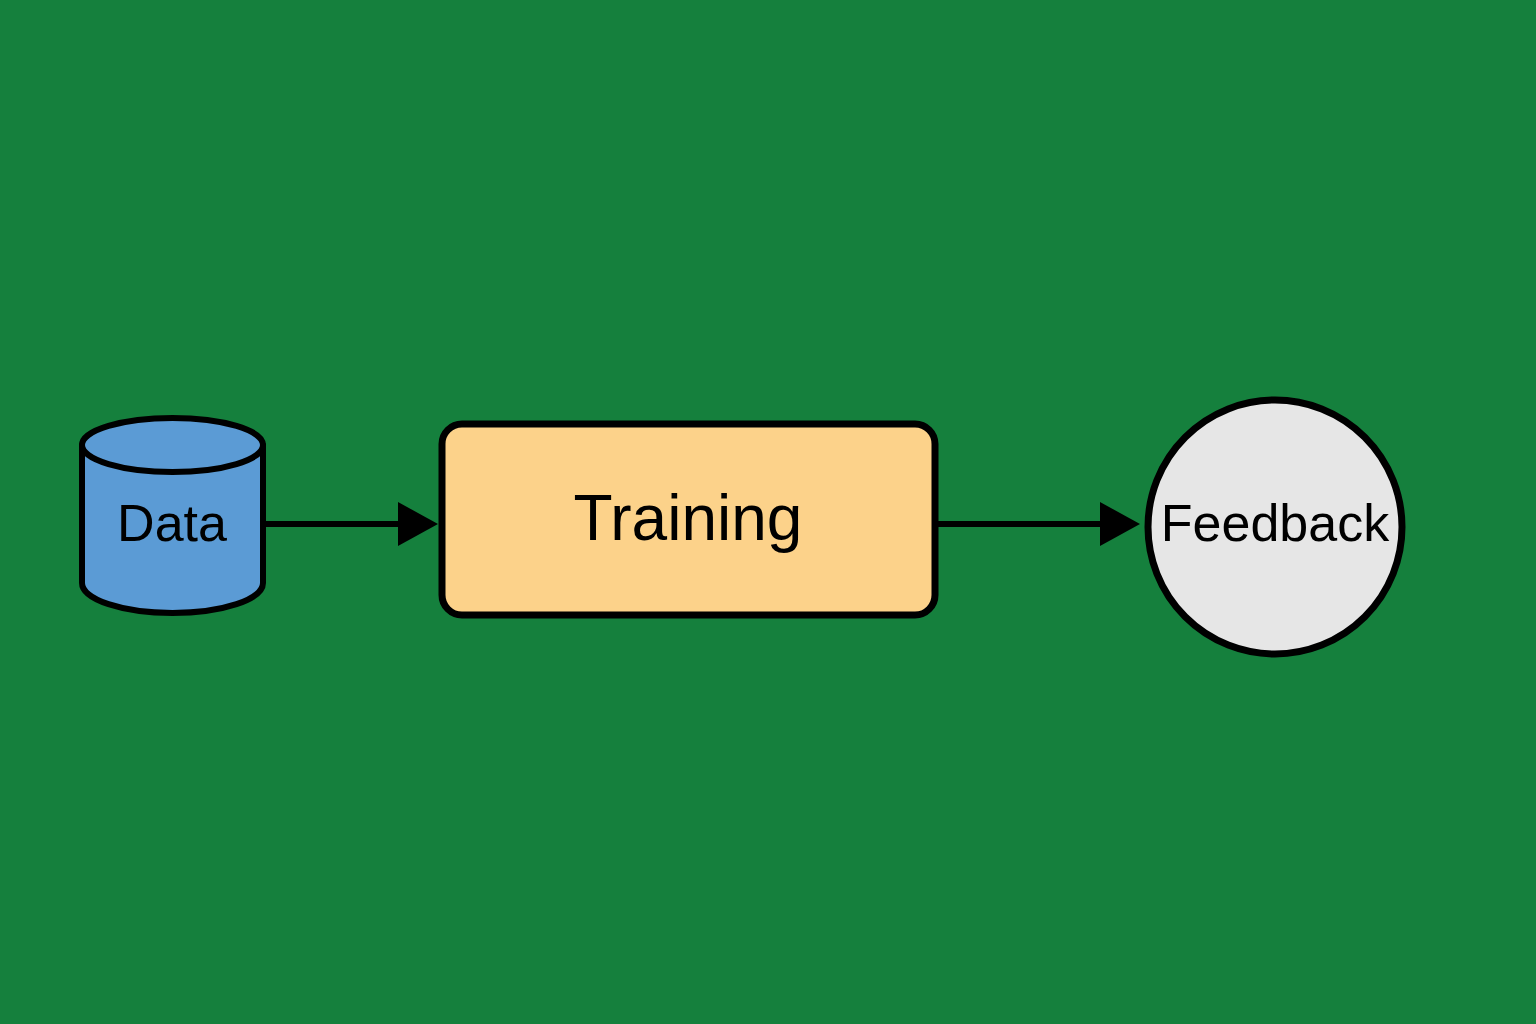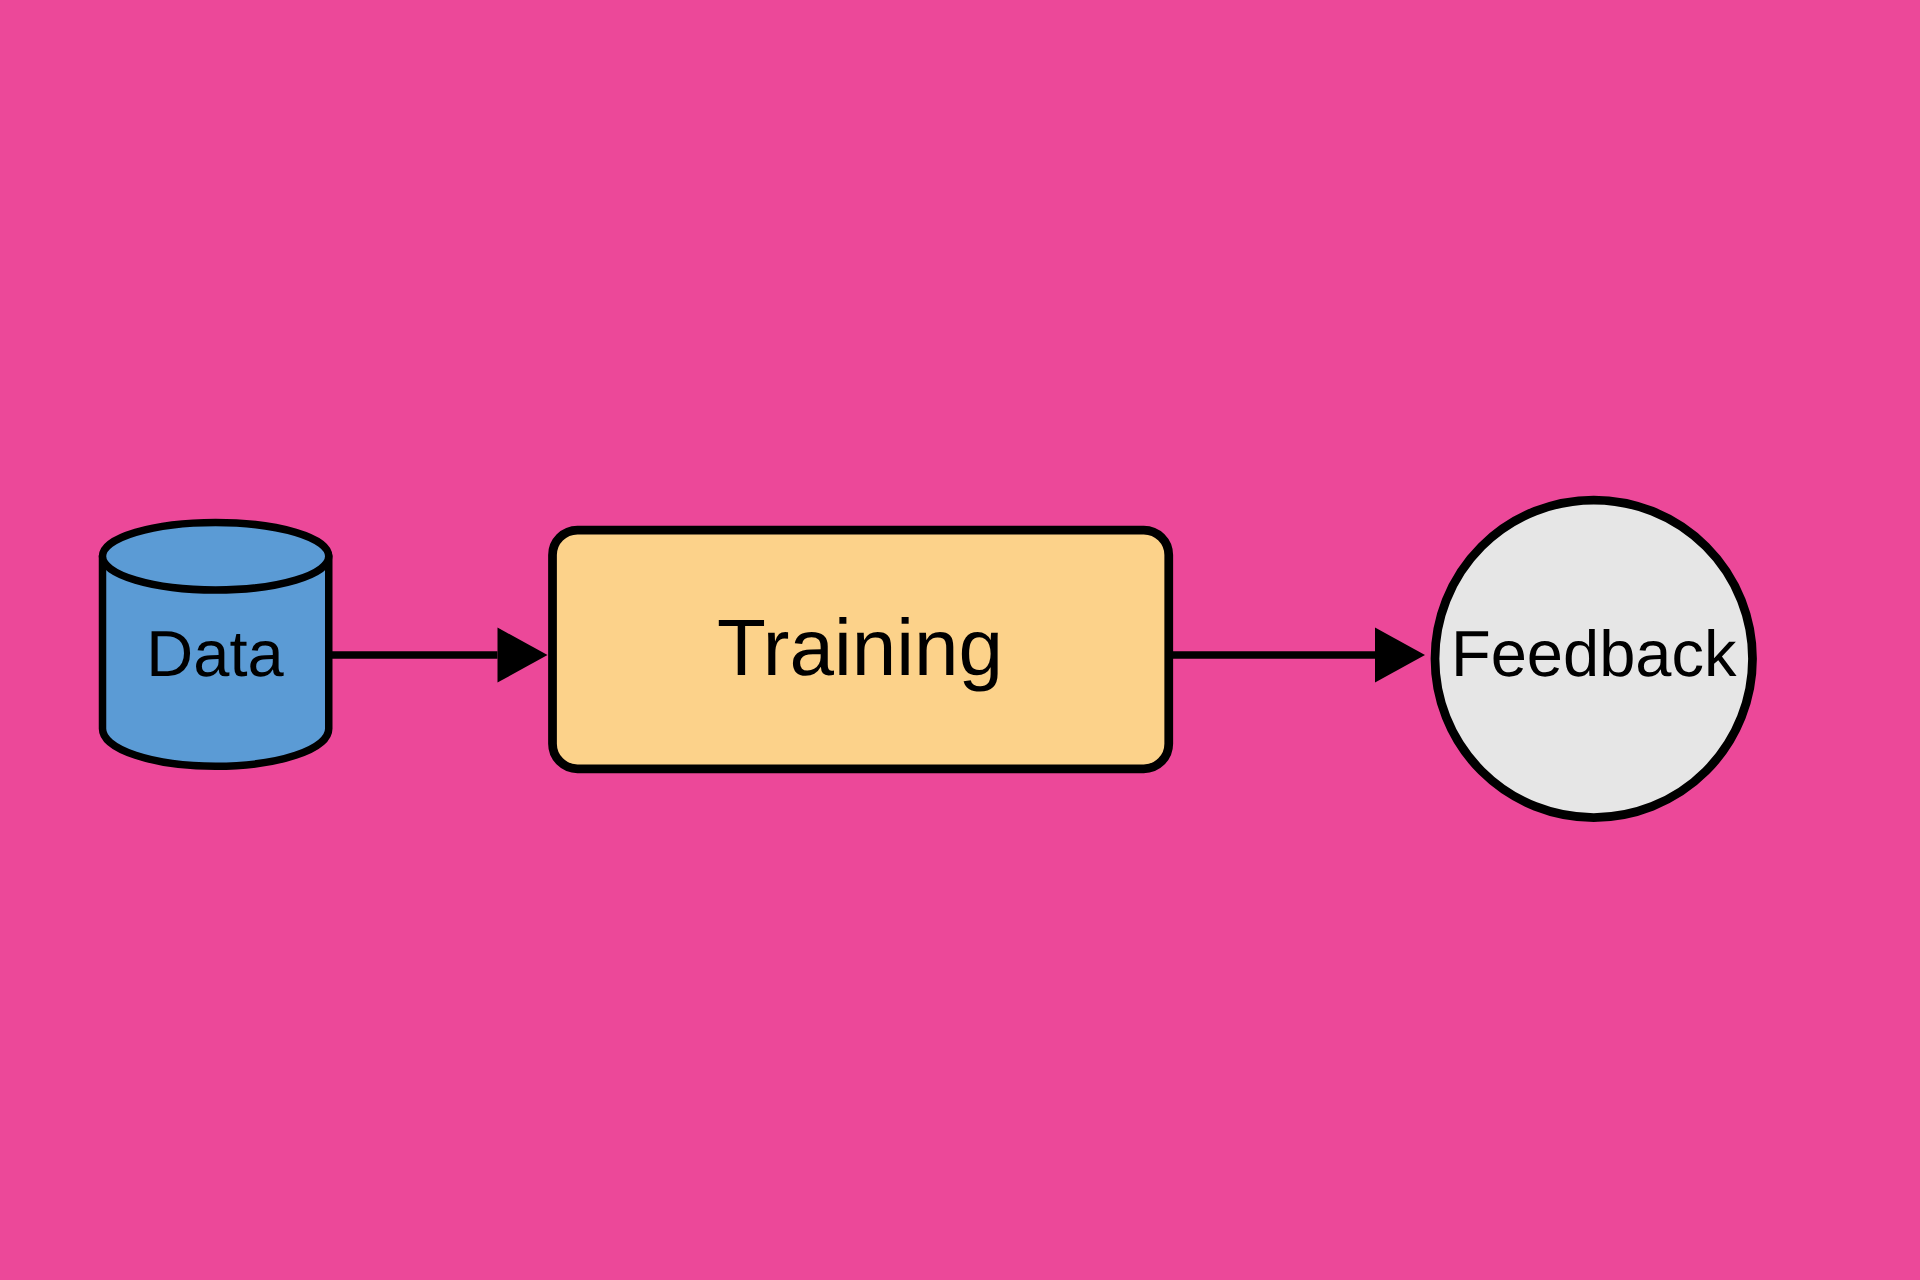--- a/index.html
+++ b/index.html
@@ -11,21 +11,21 @@
   body {
     width: 1536px;
     height: 1024px;
     overflow: hidden;
     font-family: "Liberation Sans", sans-serif;
   }
   #canvas {
     position: relative;
     width: 1536px;
     height: 1024px;
-    background: #ec4899;
+    background: #15803d;
   }
   #diagram-svg {
     position: absolute;
     left: 0;
     top: 0;
     width: 1536px;
     height: 1024px;
   }
   .node-label {
     font-family: "Liberation Sans", sans-serif;

